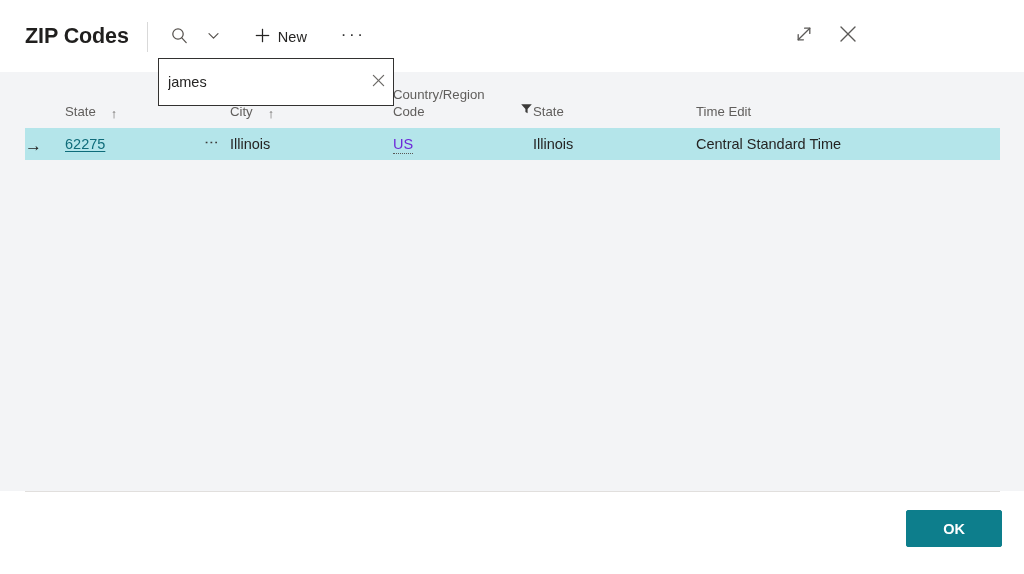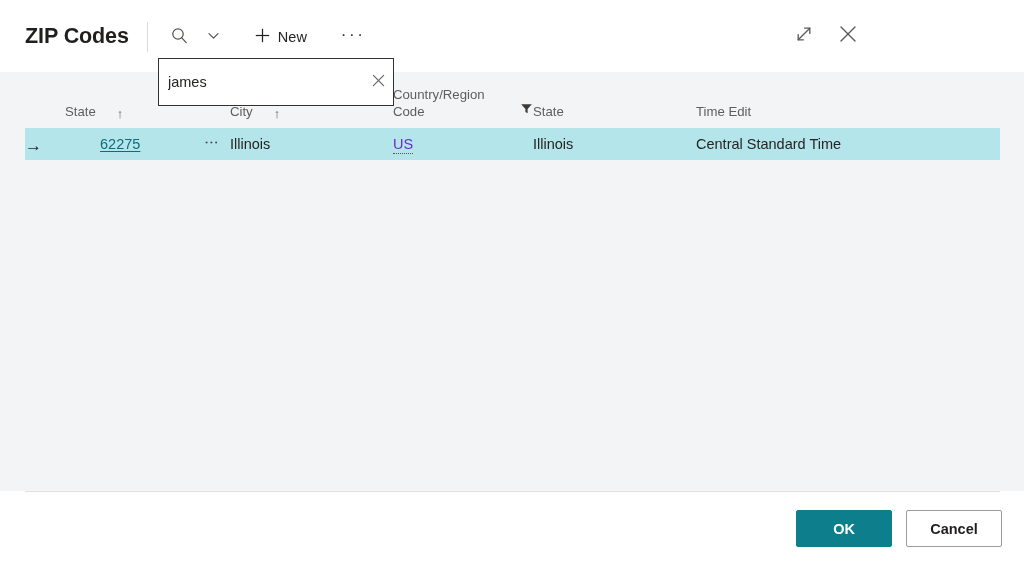--- a/index.html
+++ b/index.html
@@ -176,21 +176,21 @@
     vertical-align: bottom;
     padding: 0 0 8px 0;
     height: 56px;
     line-height: 1.25;
     background: transparent;
   }
 
   th .th-inner {
     display: inline-flex;
     align-items: flex-end;
-    gap: 21px;
+    gap: 15px;
   }
 
   .sort-arrow {
     font-size: 13px;
     color: #605e5c;
     line-height: 1;
   }
 
   .filter-ico { margin-bottom: 1px; }
 
@@ -228,21 +228,20 @@
     position: relative;
     padding-left: 18px;
   }
 
   .code-link {
     color: #0f6c7a;
     text-decoration: underline;
     text-underline-offset: 2px;
     cursor: pointer;
     font-size: 14.5px;
-    margin-left: 35px;
   }
 
   .row-menu {
     position: absolute;
     right: 16px;
     top: 50%;
     transform: translateY(-50%);
     font-size: 14px;
     line-height: 5px;
     color: #3b3a39;
@@ -465,17 +464,16 @@
           </tr>
         </tbody>
       </table>
     </div>
   </div>
 
   <div class="footer">
     <div class="footer-sep"></div>
     <div class="footer-btns">
       <div class="btn btn-primary">OK</div>
-      <div class="btn btn-secondary">Cancel</div>
     </div>
   </div>
 
 </div>
 
 </body></html>

